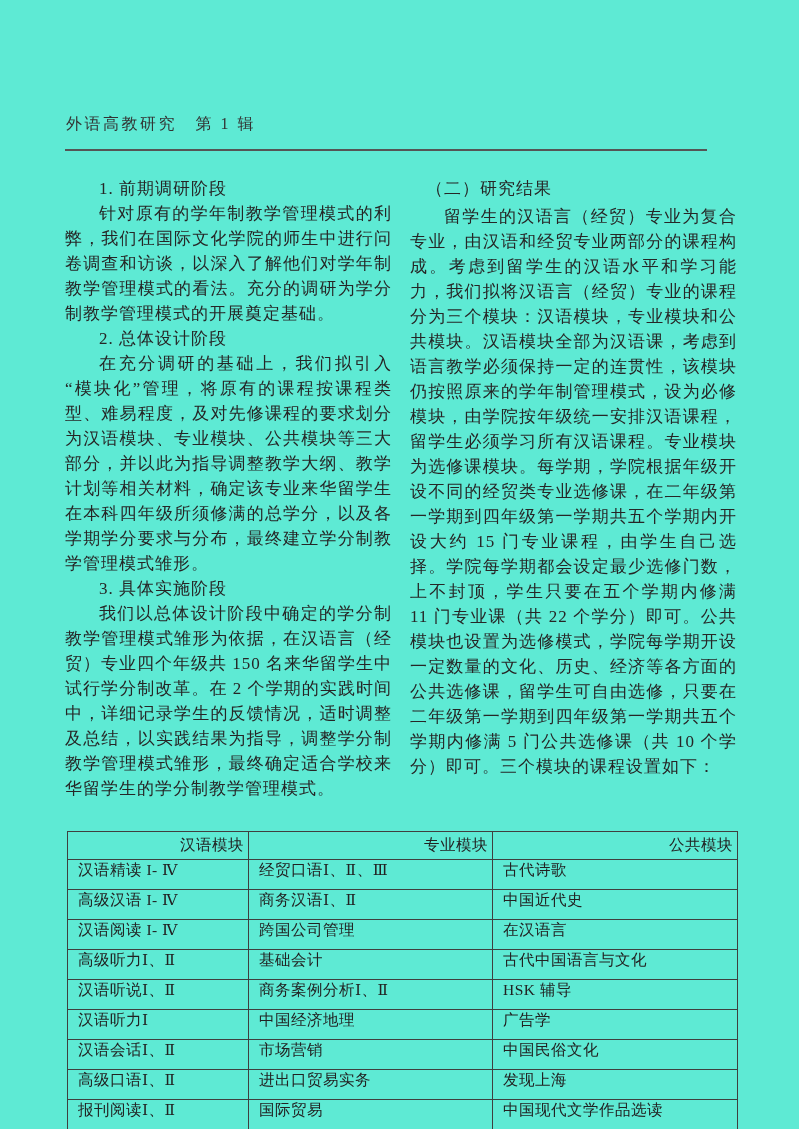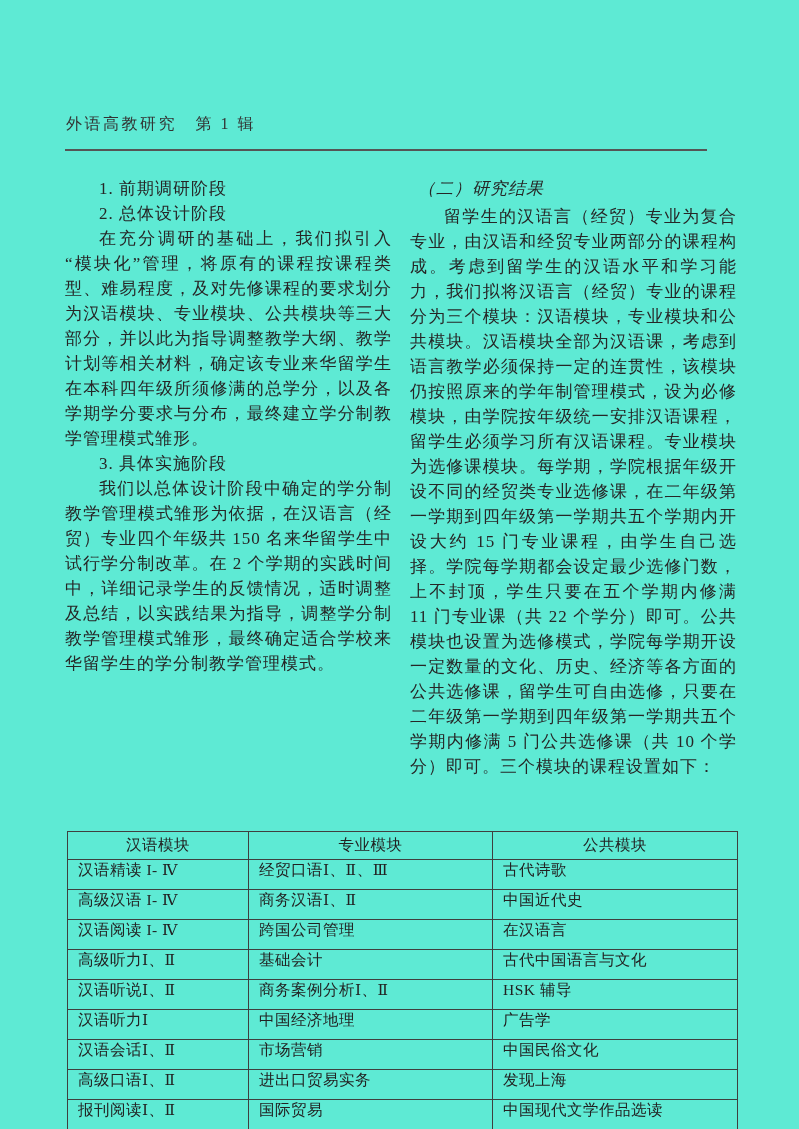--- a/index.html
+++ b/index.html
@@ -26,48 +26,49 @@
     display:flex;gap:18px;
   }
   .col{
     width:327px;
     font-size:17px;line-height:25px;letter-spacing:1px;
     text-align:justify;text-justify:inter-character;
     color:#262626;
   }
   .sec-heading{ text-indent:2em;margin:0; }
   .col p{ margin:0;text-indent:2em; }
-  .sub-heading{ margin:0 0 3px 8px;font-style:italic; }
+  .sub-heading{ margin:0 0 3px 16px; }
   table.course-table{
     position:absolute;left:67px;top:831px;width:670px;
     border-collapse:collapse;table-layout:fixed;
     font-size:15.5px;color:#222;letter-spacing:0.5px;
   }
   .course-table th,.course-table td{
     border:1.5px solid #3f3f3f;
     overflow:hidden;white-space:nowrap;
   }
   .course-table th{
-    font-weight:normal;text-align:center;height:27px;padding:0 4px;
+    font-weight:normal;text-align:right;height:27px;padding:0 4px;
   }
   .course-table td{
     text-align:left;height:21px;padding:0 4px 8px 10px;
   }
 </style>
 </head>
 <body>
 
 <div class="page">
 
   <div class="running-header">外语高教研究　第 1 辑</div>
   <div class="header-rule"></div>
 
   <div class="columns">
     <div class="col">
       <div class="sec-heading">1. 前期调研阶段</div>
+      <p>针对原有的学年制教学管理模式的利弊，我们在国际文化学院的师生中进行问卷调查和访谈，以深入了解他们对学年制教学管理模式的看法。充分的调研为学分制教学管理模式的开展奠定基础。</p>
       <div class="sec-heading">2. 总体设计阶段</div>
       <p>在充分调研的基础上，我们拟引入“模块化”管理，将原有的课程按课程类型、难易程度，及对先修课程的要求划分为汉语模块、专业模块、公共模块等三大部分，并以此为指导调整教学大纲、教学计划等相关材料，确定该专业来华留学生在本科四年级所须修满的总学分，以及各学期学分要求与分布，最终建立学分制教学管理模式雏形。</p>
       <div class="sec-heading">3. 具体实施阶段</div>
       <p>我们以总体设计阶段中确定的学分制教学管理模式雏形为依据，在汉语言（经贸）专业四个年级共 150 名来华留学生中试行学分制改革。在 2 个学期的实践时间中，详细记录学生的反馈情况，适时调整及总结，以实践结果为指导，调整学分制教学管理模式雏形，最终确定适合学校来华留学生的学分制教学管理模式。</p>
     </div>
     <div class="col">
       <div class="sub-heading">（二）研究结果</div>
       <p>留学生的汉语言（经贸）专业为复合专业，由汉语和经贸专业两部分的课程构成。考虑到留学生的汉语水平和学习能力，我们拟将汉语言（经贸）专业的课程分为三个模块：汉语模块，专业模块和公共模块。汉语模块全部为汉语课，考虑到语言教学必须保持一定的连贯性，该模块仍按照原来的学年制管理模式，设为必修模块，由学院按年级统一安排汉语课程，留学生必须学习所有汉语课程。专业模块为选修课模块。每学期，学院根据年级开设不同的经贸类专业选修课，在二年级第一学期到四年级第一学期共五个学期内开设大约 15 门专业课程，由学生自己选择。学院每学期都会设定最少选修门数，上不封顶，学生只要在五个学期内修满 11 门专业课（共 22 个学分）即可。公共模块也设置为选修模式，学院每学期开设一定数量的文化、历史、经济等各方面的公共选修课，留学生可自由选修，只要在二年级第一学期到四年级第一学期共五个学期内修满 5 门公共选修课（共 10 个学分）即可。三个模块的课程设置如下：</p>
     </div>
   </div>

